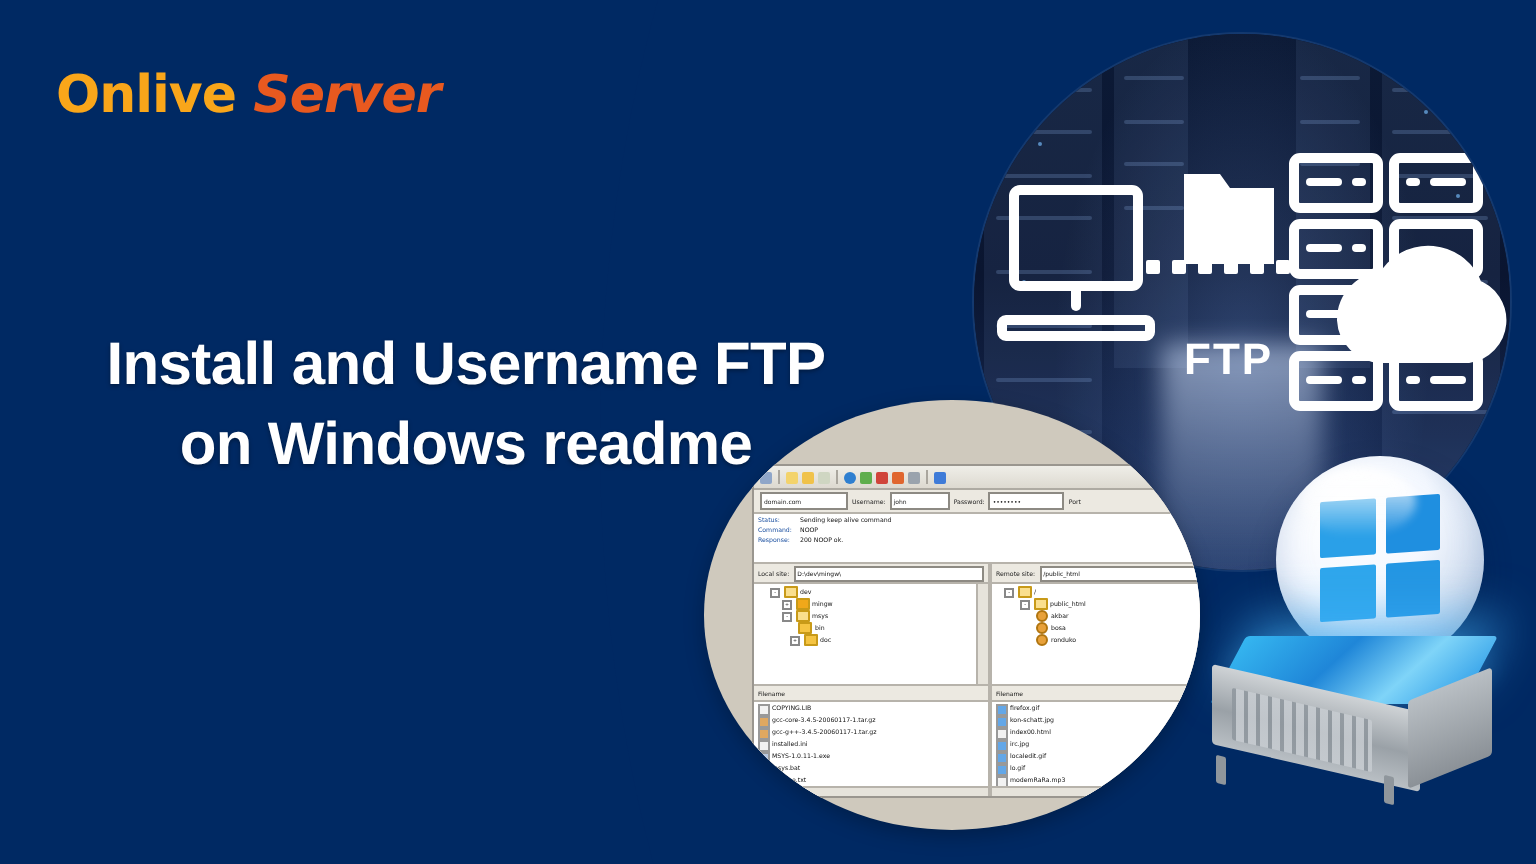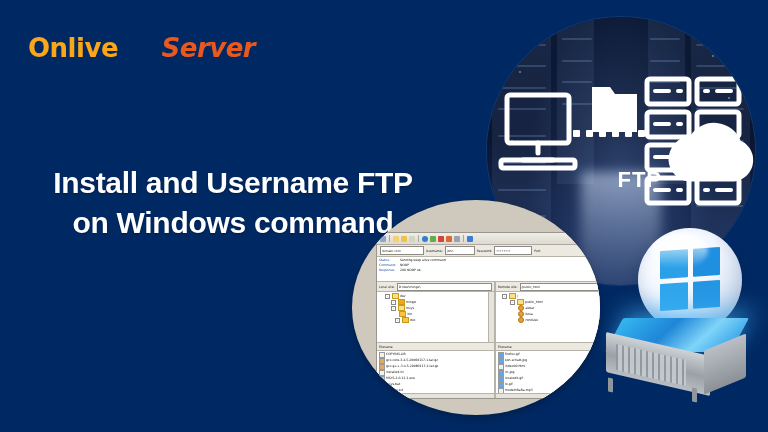--- a/index.html
+++ b/index.html
@@ -41,21 +41,21 @@
   }
 
   
   .logo{
     position:absolute;left:28px;top:33px;
     font-size:26px;font-weight:bold;letter-spacing:-0.5px;
     font-family:"DejaVu Sans", sans-serif;
     white-space:nowrap;
   }
   .logo .word-1{color:#f9a61a;}
-  .logo .word-2{color:#e8591f;font-style:italic;margin-left:35px;}
+  .logo .word-2{color:#e8591f;font-style:italic;}
 
   
   .headline{
     position:absolute;left:18px;top:163px;
     width:430px;
     color:#ffffff;
     font-size:30px;line-height:1.33;
     font-weight:bold;
     text-align:center;
     letter-spacing:-0.3px;
@@ -91,21 +91,21 @@
     background:linear-gradient(180deg,rgba(215,230,255,.55),rgba(160,190,240,0));
     filter:blur(6px);
   }
 
   .hero-art{position:absolute;inset:0;}
 
   .ftp-label{
     position:absolute;
     left:105px;top:150px;width:70px;
     color:#fff;font-size:22px;font-weight:bold;
-    text-align:right;letter-spacing:1px;
+    text-align:left;letter-spacing:1px;
   }
 
   
   .win-sphere{
     position:absolute;left:638px;top:228px;
     width:104px;height:104px;border-radius:50%;
     background:
       radial-gradient(circle at 32% 26%, #ffffff 0%, #f4f8ff 42%, #cfdcee 72%, #98a9bd 100%);
     box-shadow:0 6px 14px rgba(10,30,70,.28), inset 0 -8px 16px rgba(120,150,190,.35);
     overflow:hidden;
@@ -250,21 +250,21 @@
   <div class="bg-lightwhite"></div>
   <div class="bg-navy-band"></div>
   <div class="bg-navy-curve"></div>
 
   <div class="logo">
     <span class="word-1">Onlive</span><span>&nbsp;</span><span class="word-2">Server</span>
   </div>
 
   <div class="headline">
     <span class="l1">Install and Username FTP</span>
-    <span class="l2">on Windows command</span>
+    <span class="l2">on Windows readme</span>
   </div>
 
   <div class="hero-circle">
     <div class="server-room">
       <div class="rack" style="left:2%;top:0;width:22%;height:100%;"></div>
       <div class="rack" style="left:76%;top:0;width:22%;height:100%;"></div>
       <div class="rack" style="left:26%;top:0;width:14%;height:62%;"></div>
       <div class="rack" style="left:60%;top:0;width:14%;height:62%;"></div>
 
       <div class="rack-line" style="left:4%;top:10%;width:18%;"></div>

